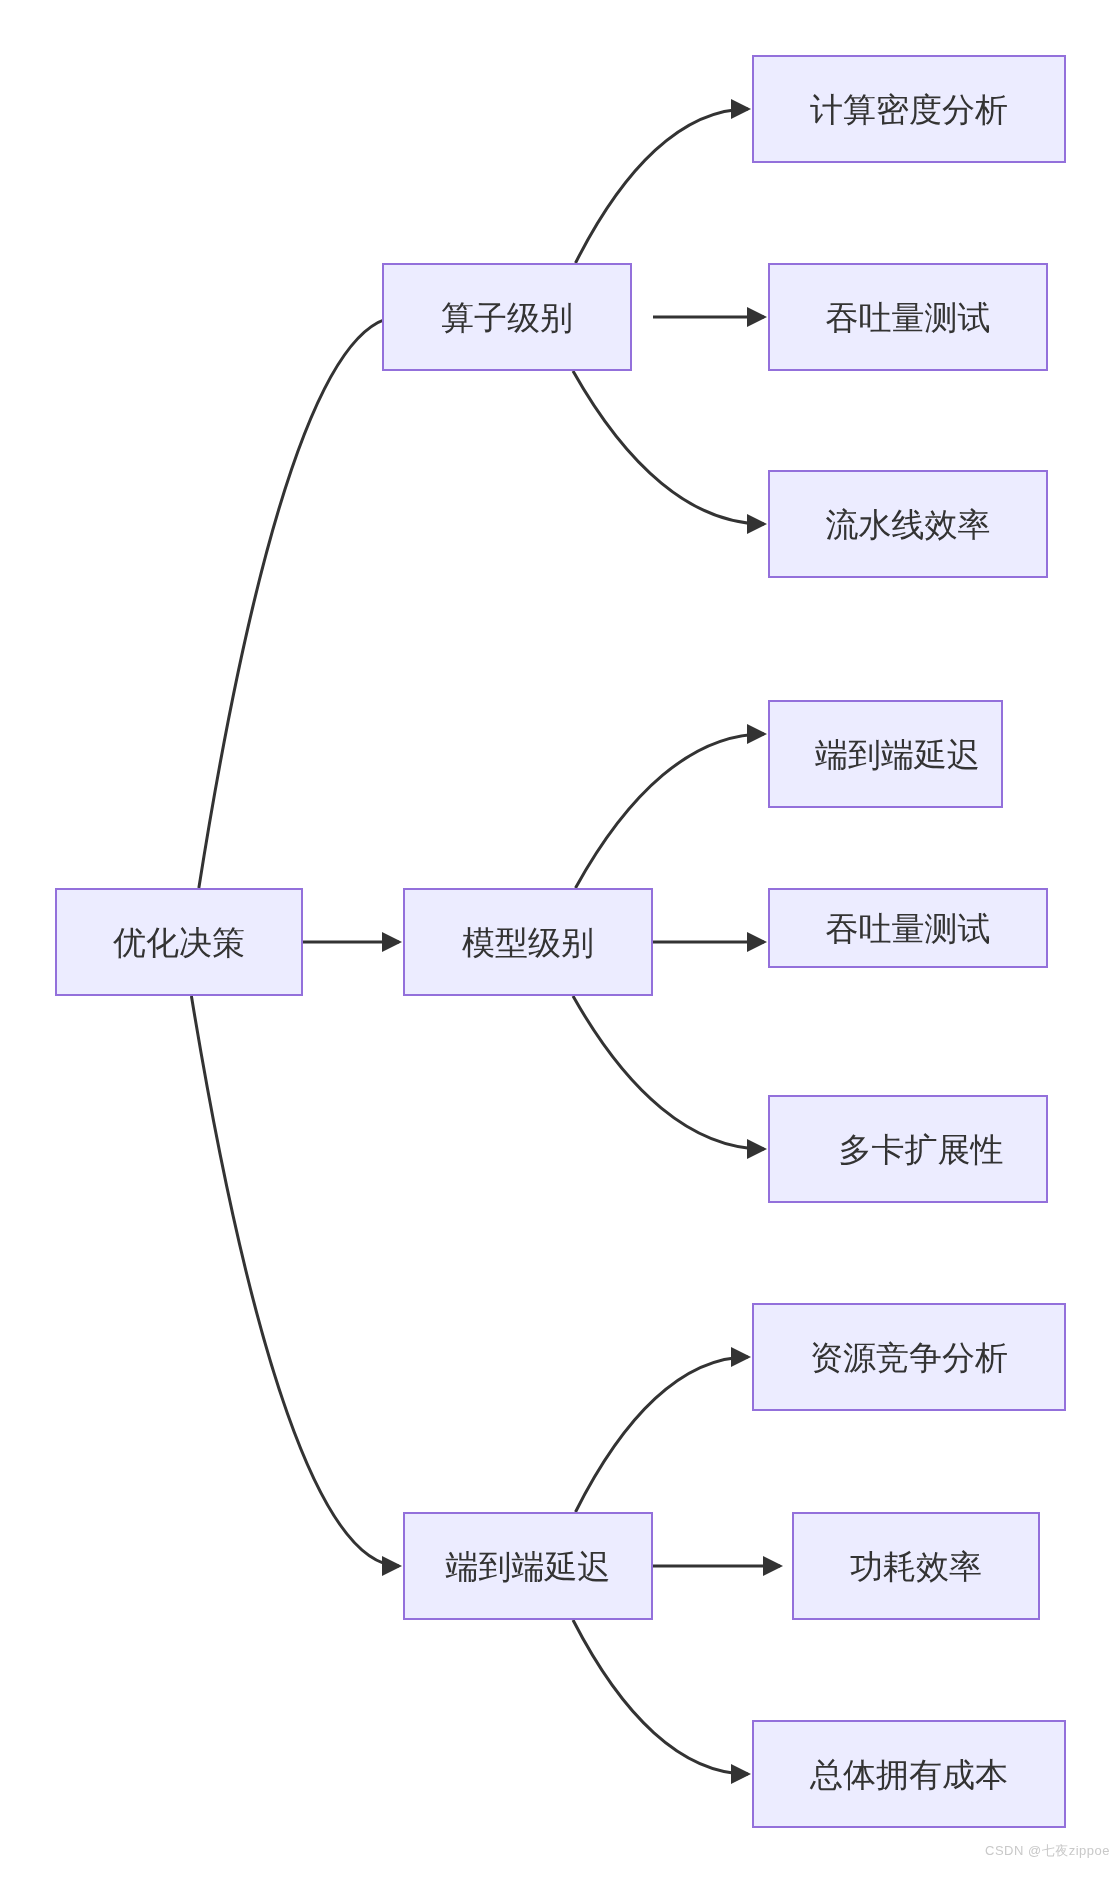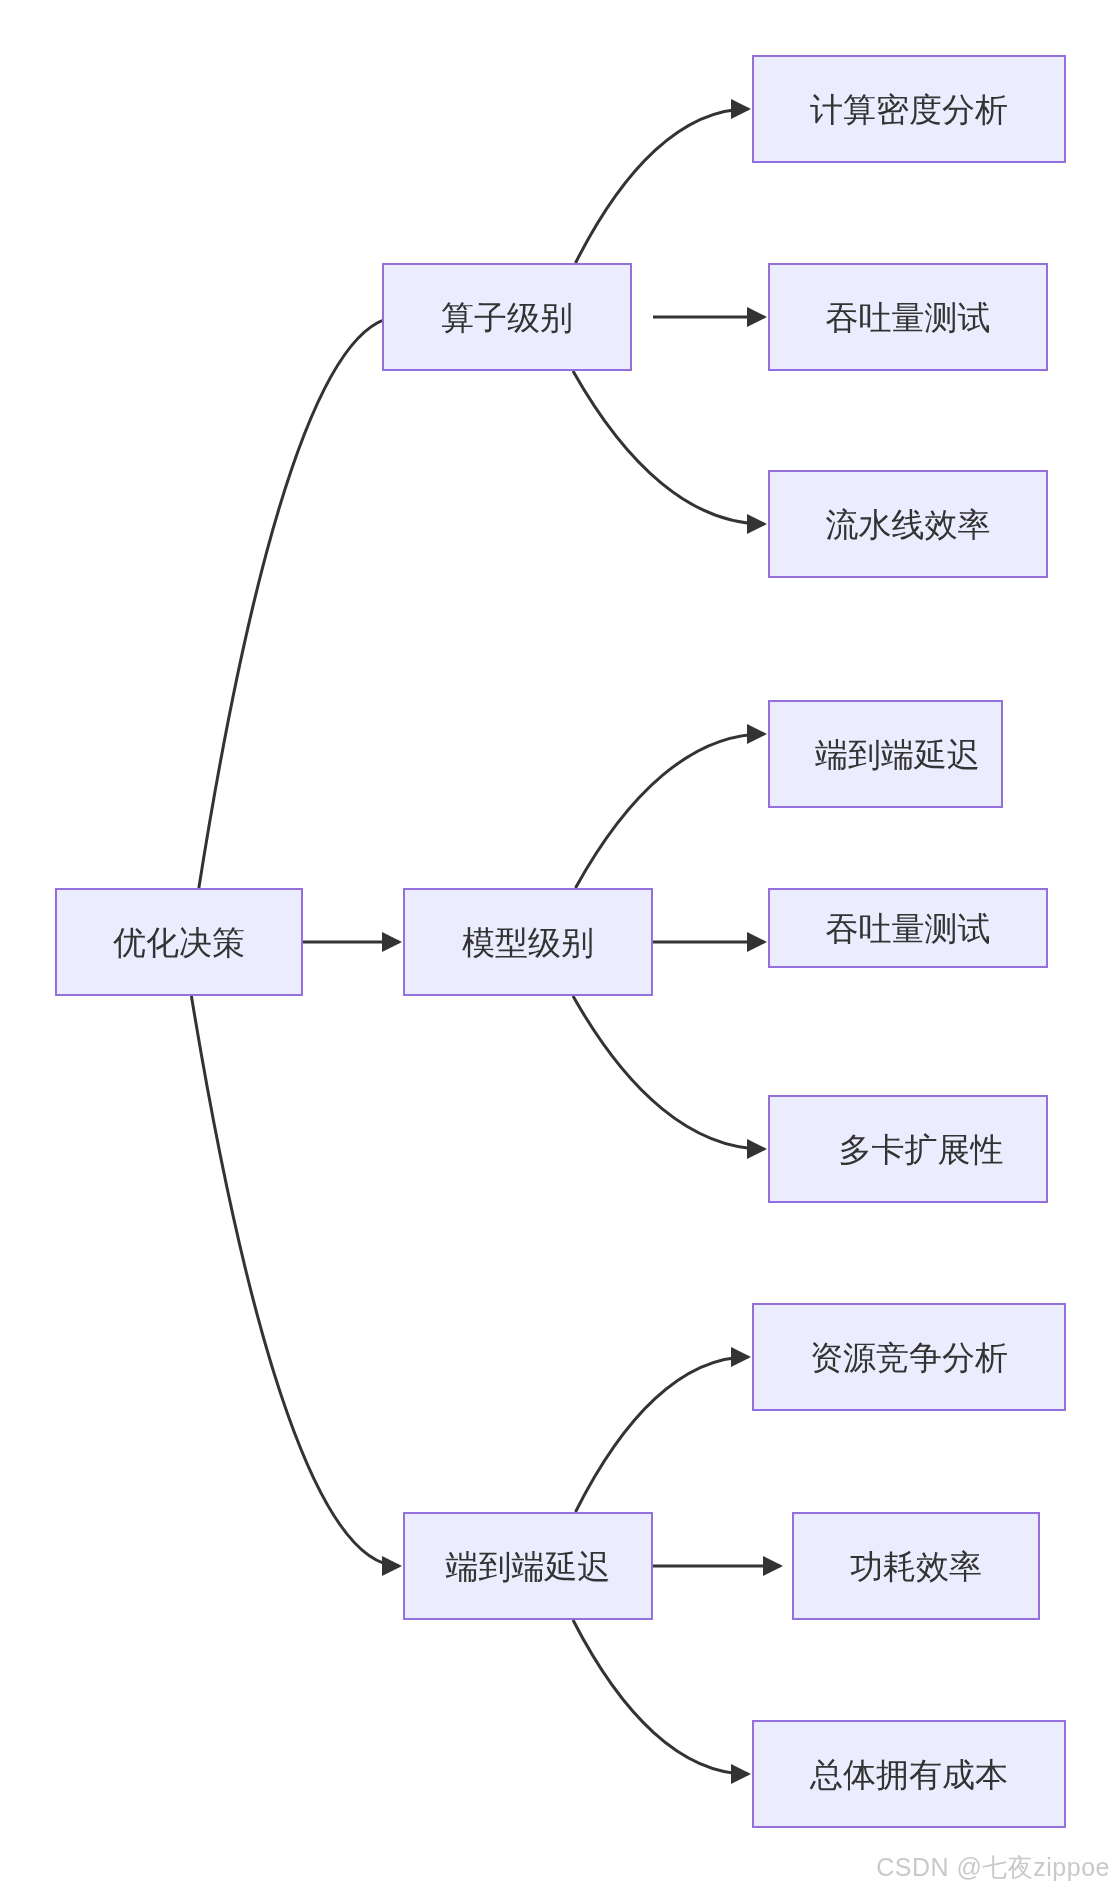--- a/index.html
+++ b/index.html
@@ -33,22 +33,22 @@
   .node-label {
     color: var(--text-color, #333333);
     font-size: 33px;
     line-height: 1;
     white-space: nowrap;
     text-align: center;
   }
   #watermark {
     position: absolute;
     right: 10px;
-    bottom: 0;
-    font-size: 25px;
+    bottom: 24px;
+    font-size: 13px;
     color: var(--watermark-color, #C9C9C9);
     text-shadow: 1px 1px 0 #ffffff;
     letter-spacing: 0.5px;
   }
 </style>
 </head>
 <body>
 
 <div id="canvas">
   <svg id="edges-layer" viewBox="0 0 1120 1884" xmlns="http://www.w3.org/2000/svg">

